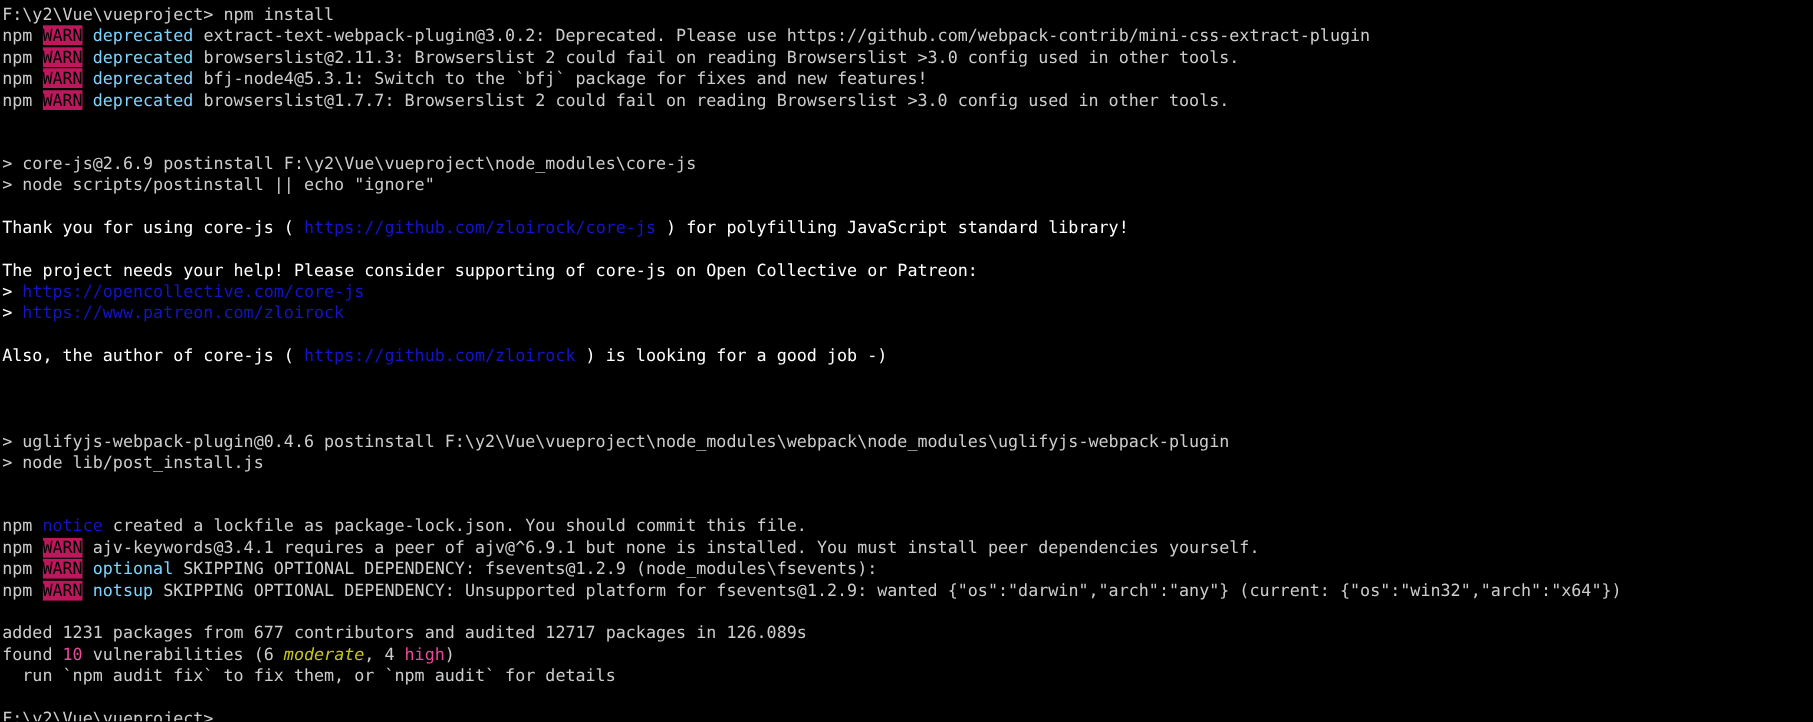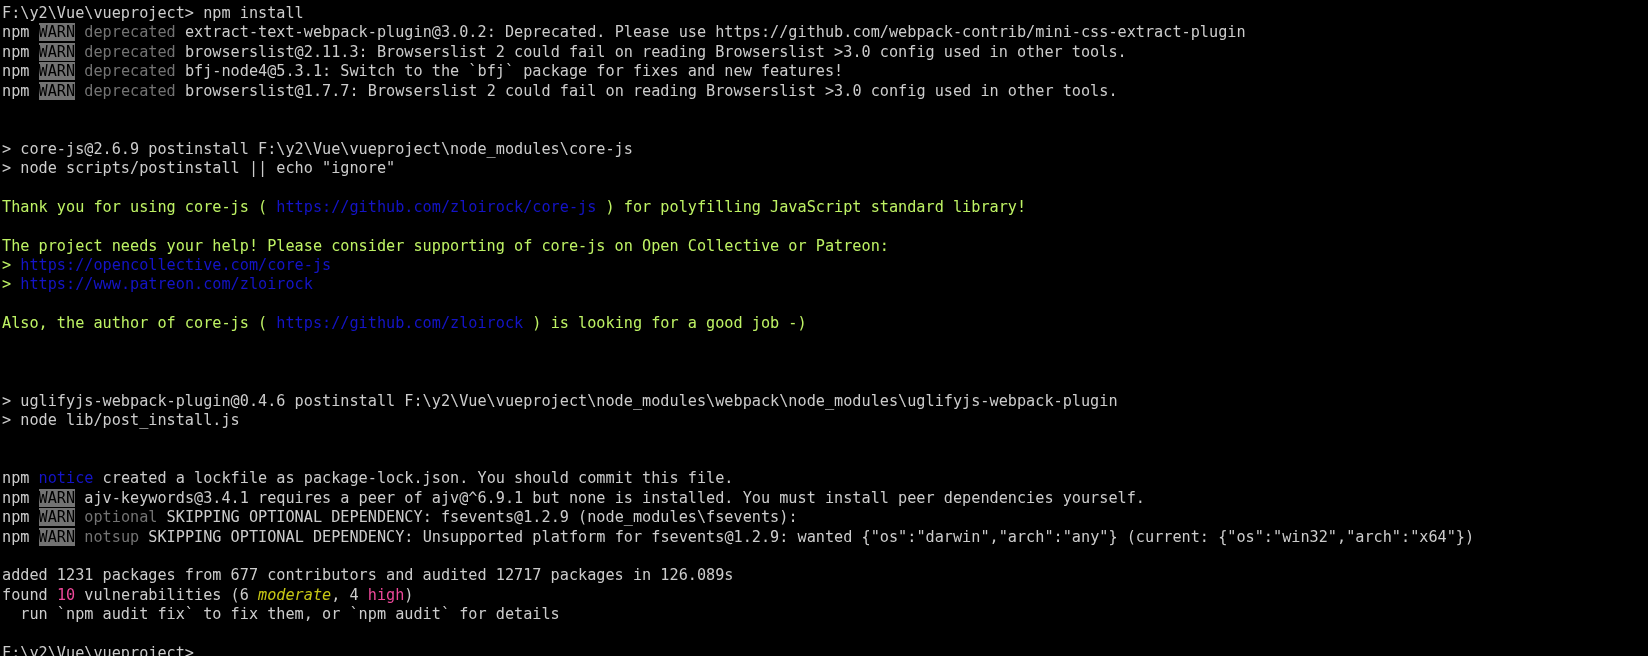--- a/index.html
+++ b/index.html
@@ -28,27 +28,27 @@
     overflow: hidden;
   }
   .line {
     white-space: pre;
     height: 19.4px;
     line-height: 19.4px;
     font-family: "DejaVu Sans Mono", "Liberation Mono", monospace;
   }
   .seg { white-space: pre; font-family: "DejaVu Sans Mono", "Liberation Mono", monospace; }
   .c-default { color: #cccccc; }
-  .c-cyan    { color: #bef264; }
+  .c-cyan    { color: #ffffff; }
   .c-blue    { color: #1414c8; }
-  .c-magenta { color: #737373; }
+  .c-magenta { color: #7dd3fc; }
   .c-red     { color: #ec4899; }
   .c-yellow  { color: #c8c814; font-style: italic; }
   .badge-warn {
-    background: #737373;
+    background: #be185d;
     color: #000000;
     font-weight: normal;
   }
   .blank { height: 19.4px; }
 </style>
 </head>
 <body>
 
 <div id="terminal"><div class="line"><span class="seg c-default">F:\y2\Vue\vueproject&gt; npm install</span></div><div class="line"><span class="seg c-default">npm </span><span class="seg badge-warn">WARN</span><span class="seg c-default"> </span><span class="seg c-magenta">deprecated</span><span class="seg c-default"> extract-text-webpack-plugin@3.0.2: Deprecated. Please use https://github.com/webpack-contrib/mini-css-extract-plugin</span></div><div class="line"><span class="seg c-default">npm </span><span class="seg badge-warn">WARN</span><span class="seg c-default"> </span><span class="seg c-magenta">deprecated</span><span class="seg c-default"> browserslist@2.11.3: Browserslist 2 could fail on reading Browserslist &gt;3.0 config used in other tools.</span></div><div class="line"><span class="seg c-default">npm </span><span class="seg badge-warn">WARN</span><span class="seg c-default"> </span><span class="seg c-magenta">deprecated</span><span class="seg c-default"> bfj-node4@5.3.1: Switch to the `bfj` package for fixes and new features!</span></div><div class="line"><span class="seg c-default">npm </span><span class="seg badge-warn">WARN</span><span class="seg c-default"> </span><span class="seg c-magenta">deprecated</span><span class="seg c-default"> browserslist@1.7.7: Browserslist 2 could fail on reading Browserslist &gt;3.0 config used in other tools.</span></div><div class="line blank">&nbsp;</div><div class="line blank">&nbsp;</div><div class="line"><span class="seg c-default">&gt; core-js@2.6.9 postinstall F:\y2\Vue\vueproject\node_modules\core-js</span></div><div class="line"><span class="seg c-default">&gt; node scripts/postinstall || echo "ignore"</span></div><div class="line blank">&nbsp;</div><div class="line"><span class="seg c-cyan">Thank you for using core-js ( </span><span class="seg c-blue">https://github.com/zloirock/core-js</span><span class="seg c-cyan"> ) for polyfilling JavaScript standard library!</span></div><div class="line blank">&nbsp;</div><div class="line"><span class="seg c-cyan">The project needs your help! Please consider supporting of core-js on Open Collective or Patreon:</span></div><div class="line"><span class="seg c-cyan">&gt; </span><span class="seg c-blue">https://opencollective.com/core-js</span></div><div class="line"><span class="seg c-cyan">&gt; </span><span class="seg c-blue">https://www.patreon.com/zloirock</span></div><div class="line blank">&nbsp;</div><div class="line"><span class="seg c-cyan">Also, the author of core-js ( </span><span class="seg c-blue">https://github.com/zloirock</span><span class="seg c-cyan"> ) is looking for a good job -)</span></div><div class="line blank">&nbsp;</div><div class="line blank">&nbsp;</div><div class="line blank">&nbsp;</div><div class="line"><span class="seg c-default">&gt; uglifyjs-webpack-plugin@0.4.6 postinstall F:\y2\Vue\vueproject\node_modules\webpack\node_modules\uglifyjs-webpack-plugin</span></div><div class="line"><span class="seg c-default">&gt; node lib/post_install.js</span></div><div class="line blank">&nbsp;</div><div class="line blank">&nbsp;</div><div class="line"><span class="seg c-default">npm </span><span class="seg c-blue">notice</span><span class="seg c-default"> created a lockfile as package-lock.json. You should commit this file.</span></div><div class="line"><span class="seg c-default">npm </span><span class="seg badge-warn">WARN</span><span class="seg c-default"> ajv-keywords@3.4.1 requires a peer of ajv@^6.9.1 but none is installed. You must install peer dependencies yourself.</span></div><div class="line"><span class="seg c-default">npm </span><span class="seg badge-warn">WARN</span><span class="seg c-default"> </span><span class="seg c-magenta">optional</span><span class="seg c-default"> SKIPPING OPTIONAL DEPENDENCY: fsevents@1.2.9 (node_modules\fsevents):</span></div><div class="line"><span class="seg c-default">npm </span><span class="seg badge-warn">WARN</span><span class="seg c-default"> </span><span class="seg c-magenta">notsup</span><span class="seg c-default"> SKIPPING OPTIONAL DEPENDENCY: Unsupported platform for fsevents@1.2.9: wanted {"os":"darwin","arch":"any"} (current: {"os":"win32","arch":"x64"})</span></div><div class="line blank">&nbsp;</div><div class="line"><span class="seg c-default">added 1231 packages from 677 contributors and audited 12717 packages in 126.089s</span></div><div class="line"><span class="seg c-default">found </span><span class="seg c-red">10</span><span class="seg c-default"> vulnerabilities (6 </span><span class="seg c-yellow">moderate</span><span class="seg c-default">, 4 </span><span class="seg c-red">high</span><span class="seg c-default">)</span></div><div class="line"><span class="seg c-default">  run `npm audit fix` to fix them, or `npm audit` for details</span></div><div class="line blank">&nbsp;</div><div class="line"><span class="seg c-default">F:\y2\Vue\vueproject&gt;</span></div></div>
 

